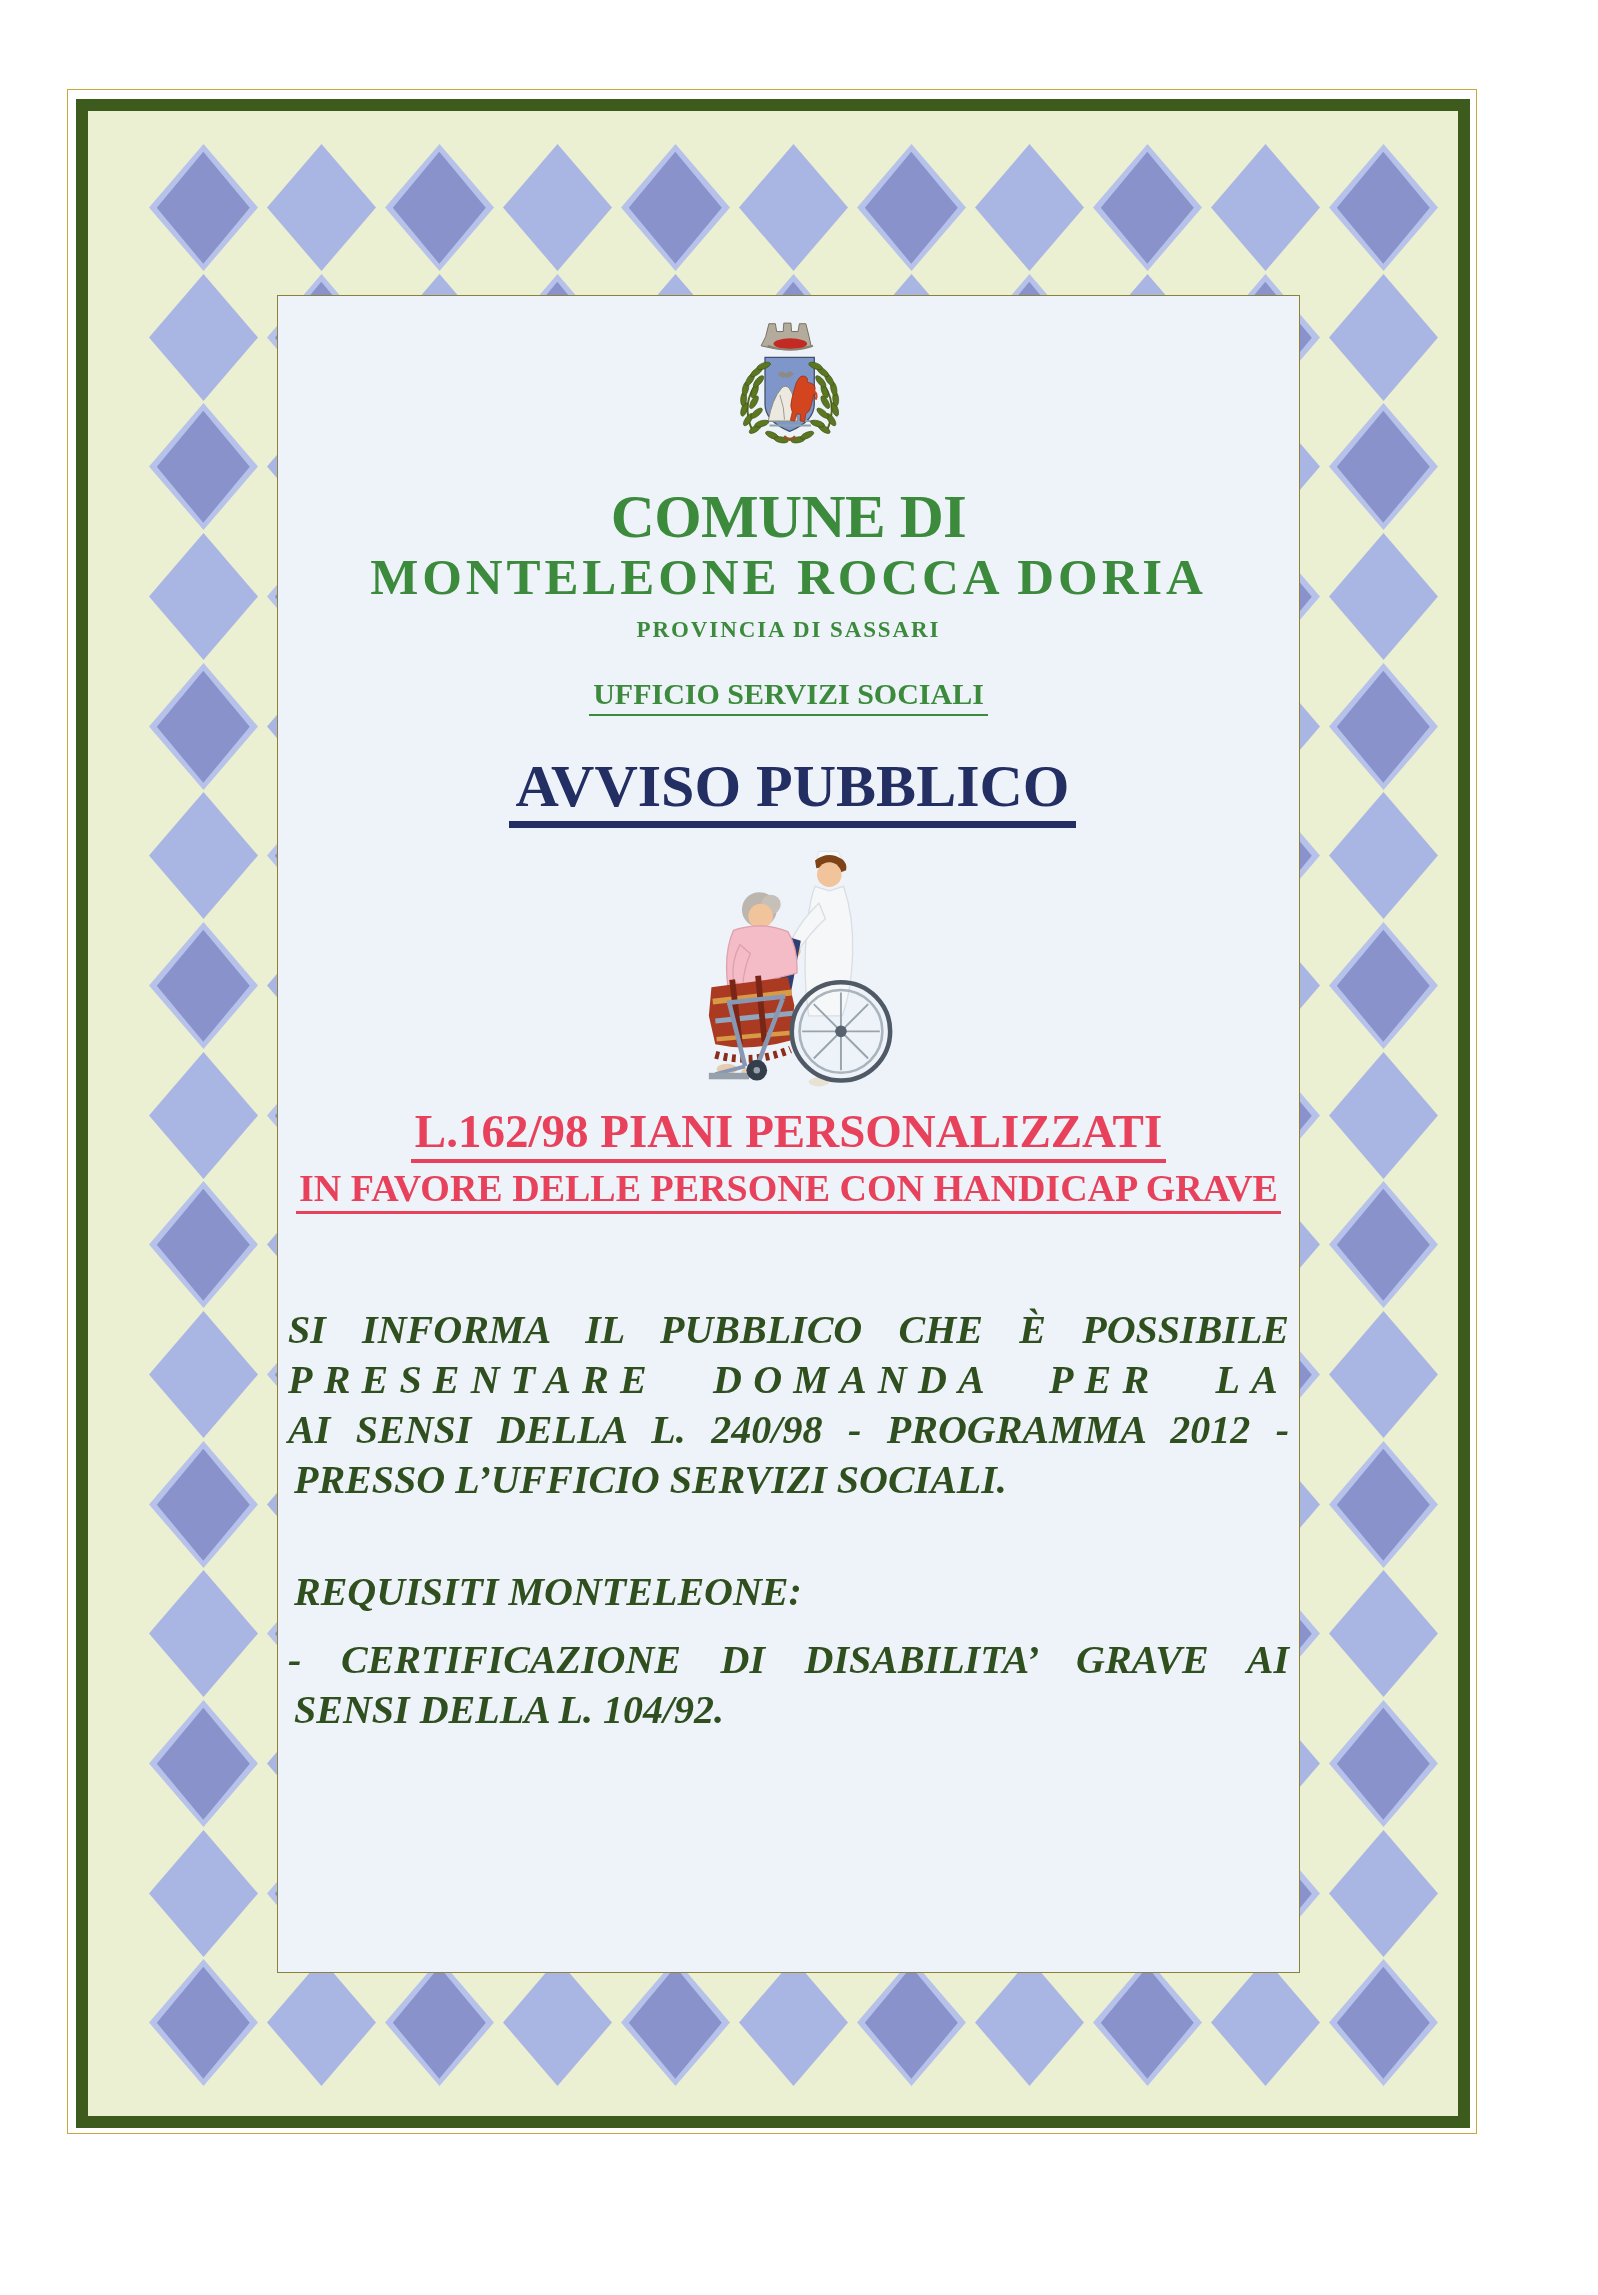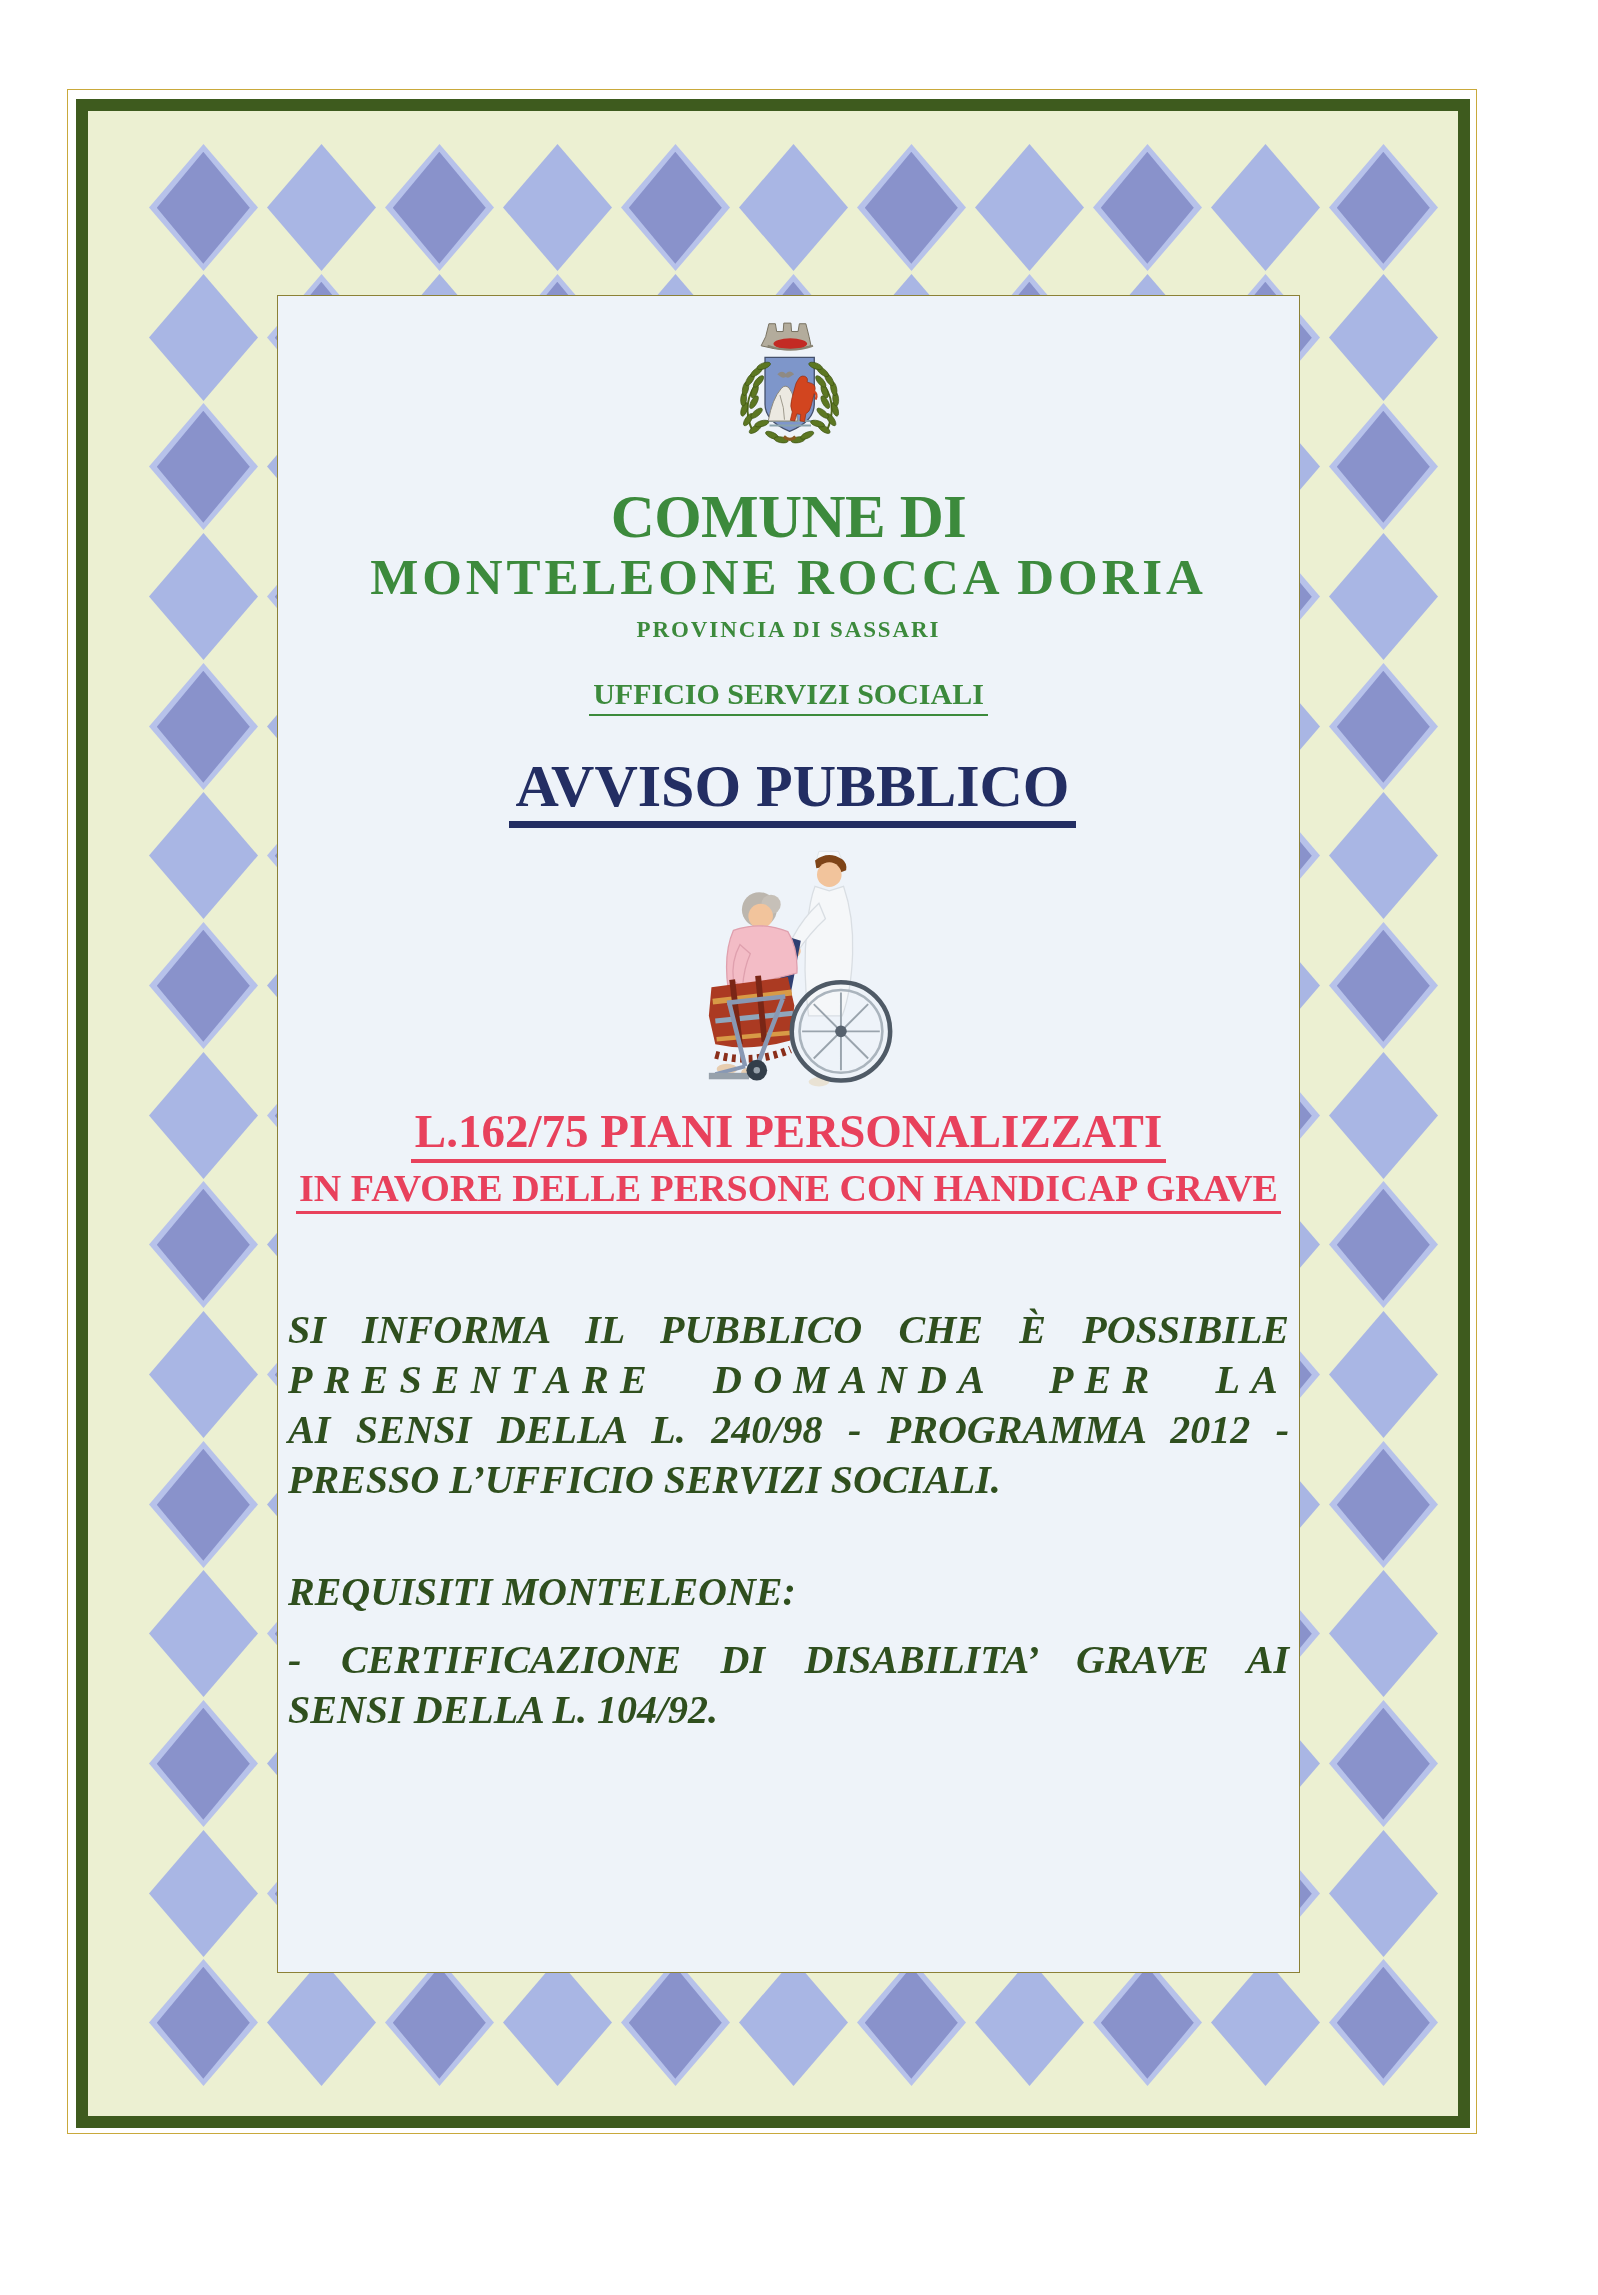--- a/index.html
+++ b/index.html
@@ -38,21 +38,21 @@
   .red1{margin:6.5px 0 0;font-size:47px;line-height:51px;font-weight:bold;
       color:var(--subject-red,#e8415c);}
   .red1 span{display:inline-block;border-bottom:4.5px solid var(--subject-red,#e8415c);padding:0 3.9px 1.9px;}
   .red2{margin:5.2px 0 0;font-size:38px;line-height:41px;font-weight:bold;
       color:var(--subject-red,#e8415c);}
   .red2 span{display:inline-block;border-bottom:3.9px solid var(--subject-red,#e8415c);padding:0 2.6px 1.9px;}
   .bodyblock{margin:91px auto 0;width:1001px;color:var(--body-green,#2f4f1e);
       font-weight:bold;font-style:italic;font-size:40px;line-height:50px;}
   .bline{width:100%;}
   .al-justify{text-align:justify;text-align-last:justify;font-family:Liberation Serif, serif;}
-  .al-left{text-align:right;text-align-last:left;}
+  .al-left{text-align:right;text-align-last:left;margin-left:6px;}
   .trk-wide{letter-spacing:0.28em;}
   .trk-medium{letter-spacing:0.09em;}
   .trk-normal{letter-spacing:0;}
   .reqheading{margin-top:62px;}
   .certblock{margin-top:18px;}
 </style>
 </head>
 <body>
 
 <div class="poster">
@@ -516,21 +516,21 @@
         <g stroke="#9aa4ad" stroke-width="3">
           <path d="M296,234 v120 M236,294 h120 M254,252 l84,84 M338,252 l-84,84"></path>
         </g>
         <circle cx="296" cy="294" r="9" fill="#57626e"></circle>
         <circle cx="166" cy="354" r="16" fill="#333e4a"></circle>
         <circle cx="166" cy="354" r="5" fill="#97a1ab"></circle>
       </g>
     </svg>
 
     <div class="red1">
-      <span>L.162/75 PIANI PERSONALIZZATI</span>
+      <span>L.162/98 PIANI PERSONALIZZATI</span>
     </div>
     <div class="red2">
       <span>IN FAVORE DELLE PERSONE CON HANDICAP GRAVE</span>
     </div>
 
     <div class="bodyblock">
       <div id="body-lines">
           <div class="bline al-justify trk-normal">SI INFORMA IL PUBBLICO CHE È POSSIBILE</div>
           <div class="bline al-justify trk-wide">PRESENTARE DOMANDA PER LA</div>
           <div class="bline al-justify trk-normal">AI SENSI DELLA L. 240/98 - PROGRAMMA 2012 -</div>

